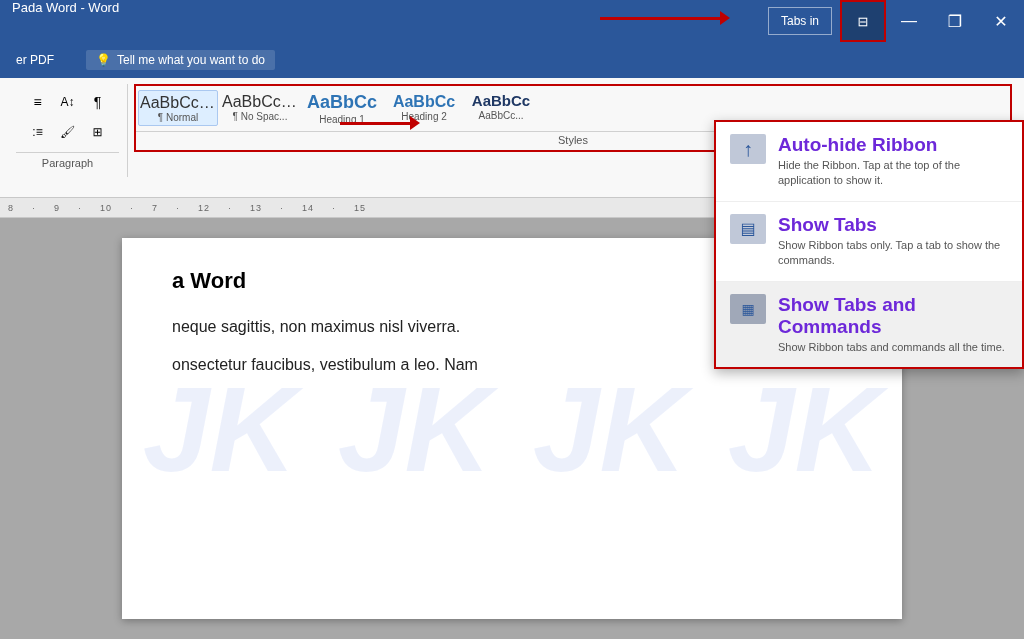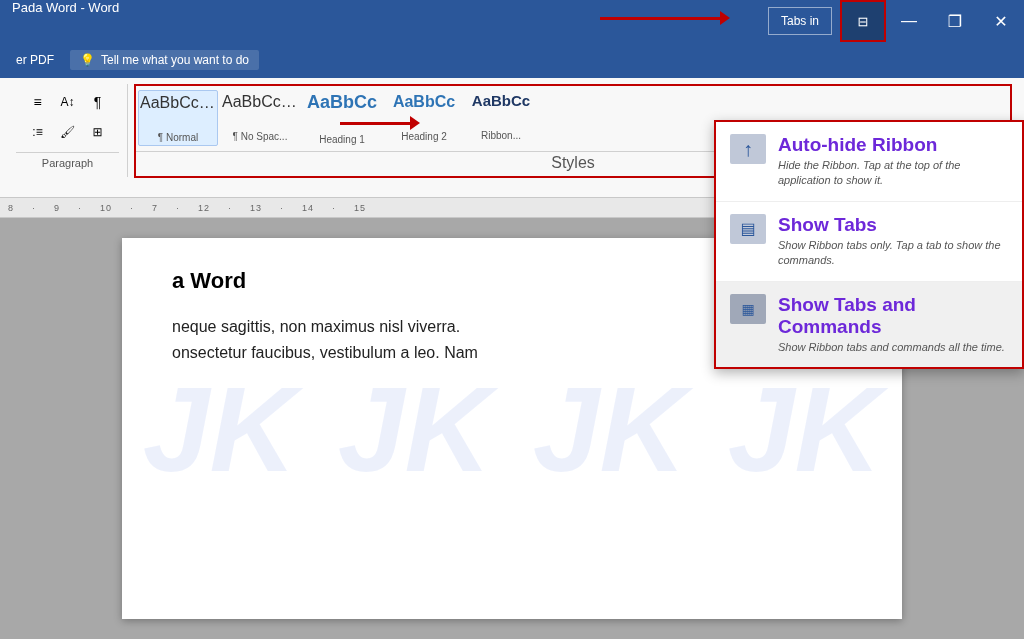--- a/index.html
+++ b/index.html
@@ -52,21 +52,21 @@
       border: 2px solid #c00000;
     }
 
     
     .menu-bar {
       background: #2b579a;
       height: 36px;
       display: flex;
       align-items: center;
       padding: 0 8px;
-      gap: 4px;
+      gap: 20px;
     }
     .menu-item {
       color: white;
       font-size: 12px;
       padding: 4px 8px;
       cursor: pointer;
     }
     .tell-me {
       display: flex;
       align-items: center;
@@ -120,21 +120,20 @@
       padding: 4px 2px;
     }
     .style-item {
       display: flex;
       flex-direction: column;
       align-items: center;
       width: 80px;
       cursor: pointer;
       border-radius: 2px;
       padding: 2px;
-      gap: 20px;
     }
     .style-item.selected {
       background: #ddeeff;
       border: 1px solid #aac8f0;
     }
     .style-preview {
       font-size: 18px;
       font-weight: 400;
       line-height: 1.2;
       white-space: nowrap;
@@ -258,21 +257,20 @@
     .dropdown-item-title {
       font-size: 19px;
       font-weight: 700;
       color: #6d28d9;
       margin-bottom: 2px;
     }
     .dropdown-item-desc {
       font-size: 11px;
       color: #555;
       line-height: 1.4;
-      font-style: italic;
     }
 
     .main-content {
       display: flex;
       flex-direction: column;
       position: relative;
     }
 
     
     .par-icons {
@@ -359,24 +357,24 @@
             <div class="style-label">Heading 1</div>
           </div>
 
           <div class="style-item" style="width:80px;">
             <div class="style-preview" style="font-size:16px;font-weight:700;color:#2e74b5;">AaBbCc</div>
             <div class="style-label">Heading 2</div>
           </div>
 
           <div class="style-item" style="width:70px;">
             <div class="style-preview" style="font-size:15px;font-weight:600;color:#1f3864;">AaBbCc</div>
-            <div class="style-label">Ribbon...</div>
-          </div>
-        </div>
-        <div style="font-size:16px;color:#555;text-align:center;padding:2px 0 4px 0;border-top:1px solid #d0d0d0;">Styles</div>
+            <div class="style-label">AaBbCc...</div>
+          </div>
+        </div>
+        <div style="font-size:11px;color:#555;text-align:center;padding:2px 0 4px 0;border-top:1px solid #d0d0d0;">Styles</div>
       </div>
 
       <div style="position:absolute;top:38px;left:340px;display:flex;align-items:center;">
         <div style="width:70px;height:3px;background:#c00000;"></div>
         <div style="width:0;height:0;border-top:7px solid transparent;border-bottom:7px solid transparent;border-left:10px solid #c00000;"></div>
       </div>
 
     </div>
 
     <div class="dropdown-panel">
@@ -433,20 +431,20 @@
 
       <div class="watermark-container">
         <span class="watermark-jk">JK</span>
         <span class="watermark-jk">JK</span>
         <span class="watermark-jk">JK</span>
         <span class="watermark-jk">JK</span>
       </div>
       <div style="position:relative;z-index:1;">
         <div class="doc-heading">a Word</div>
         <div class="doc-body">
-          <p style="">neque sagittis, non maximus nisl viverra.</p>
+          <p style="margin-bottom:12px;">neque sagittis, non maximus nisl viverra.</p>
           <p>onsectetur faucibus, vestibulum a leo. Nam</p>
         </div>
       </div>
     </div>
   </div>
 
 </div>
 
 </body></html>

